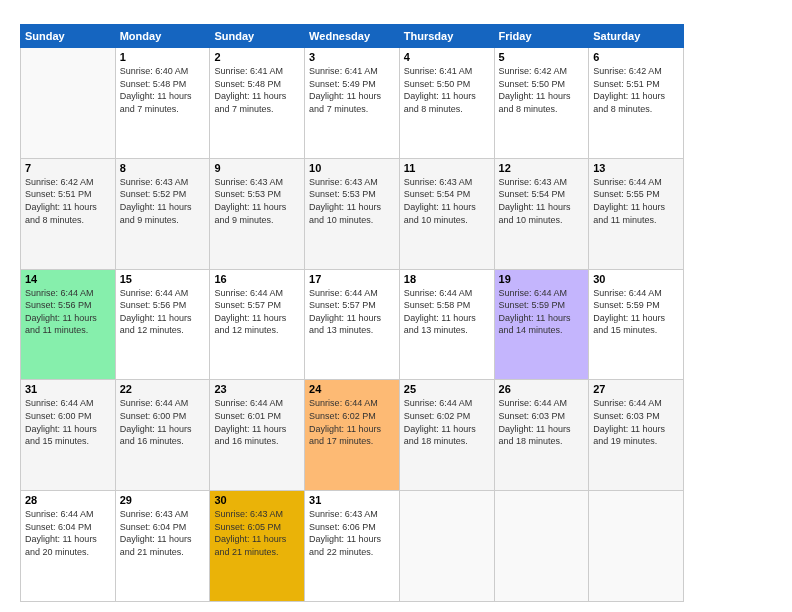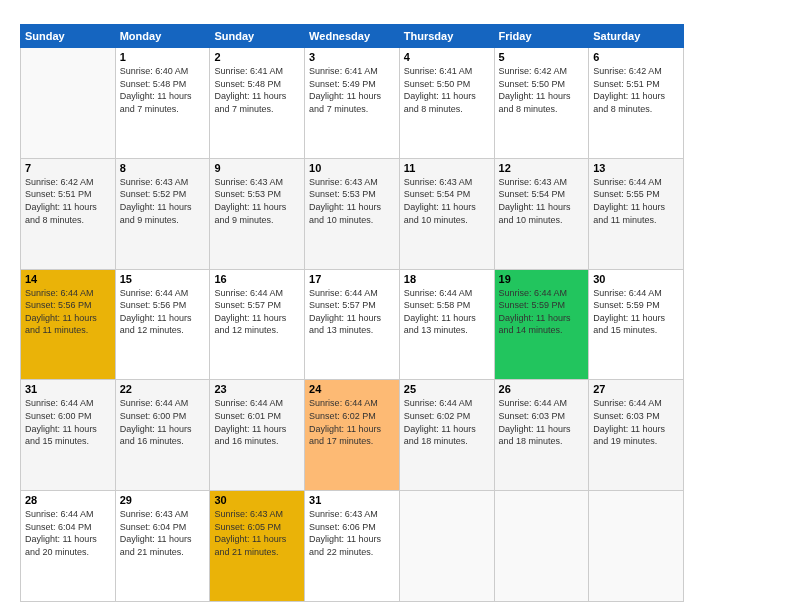--- a/index.html
+++ b/index.html
@@ -200,21 +200,21 @@
 Daylight: 11 hours and 10 minutes.</div>
           </td>
           <td style="background: rgb(245, 245, 245);">
             <span class="day-num">13</span>
             <div class="day-info" style="white-space: pre-line;">Sunrise: 6:44 AM
 Sunset: 5:55 PM
 Daylight: 11 hours and 11 minutes.</div>
           </td>
         </tr>
         <tr>
-          <td style="background: #eab308;">
+          <td style="background: #86efac;">
             <span class="day-num">14</span>
             <div class="day-info" style="white-space: pre-line;">Sunrise: 6:44 AM
 Sunset: 5:56 PM
 Daylight: 11 hours and 11 minutes.</div>
           </td>
           <td style="background: rgb(255, 255, 255);">
             <span class="day-num">15</span>
             <div class="day-info" style="white-space: pre-line;">Sunrise: 6:44 AM
 Sunset: 5:56 PM
 Daylight: 11 hours and 12 minutes.</div>
@@ -230,21 +230,21 @@
             <div class="day-info" style="white-space: pre-line;">Sunrise: 6:44 AM
 Sunset: 5:57 PM
 Daylight: 11 hours and 13 minutes.</div>
           </td>
           <td style="background: rgb(255, 255, 255);">
             <span class="day-num">18</span>
             <div class="day-info" style="white-space: pre-line;">Sunrise: 6:44 AM
 Sunset: 5:58 PM
 Daylight: 11 hours and 13 minutes.</div>
           </td>
-          <td style="background: #22c55e;">
+          <td style="background: #c4b5fd;">
             <span class="day-num">19</span>
             <div class="day-info" style="white-space: pre-line;">Sunrise: 6:44 AM
 Sunset: 5:59 PM
 Daylight: 11 hours and 14 minutes.</div>
           </td>
           <td style="background: rgb(255, 255, 255);">
             <span class="day-num">30</span>
             <div class="day-info" style="white-space: pre-line;">Sunrise: 6:44 AM
 Sunset: 5:59 PM
 Daylight: 11 hours and 15 minutes.</div>

